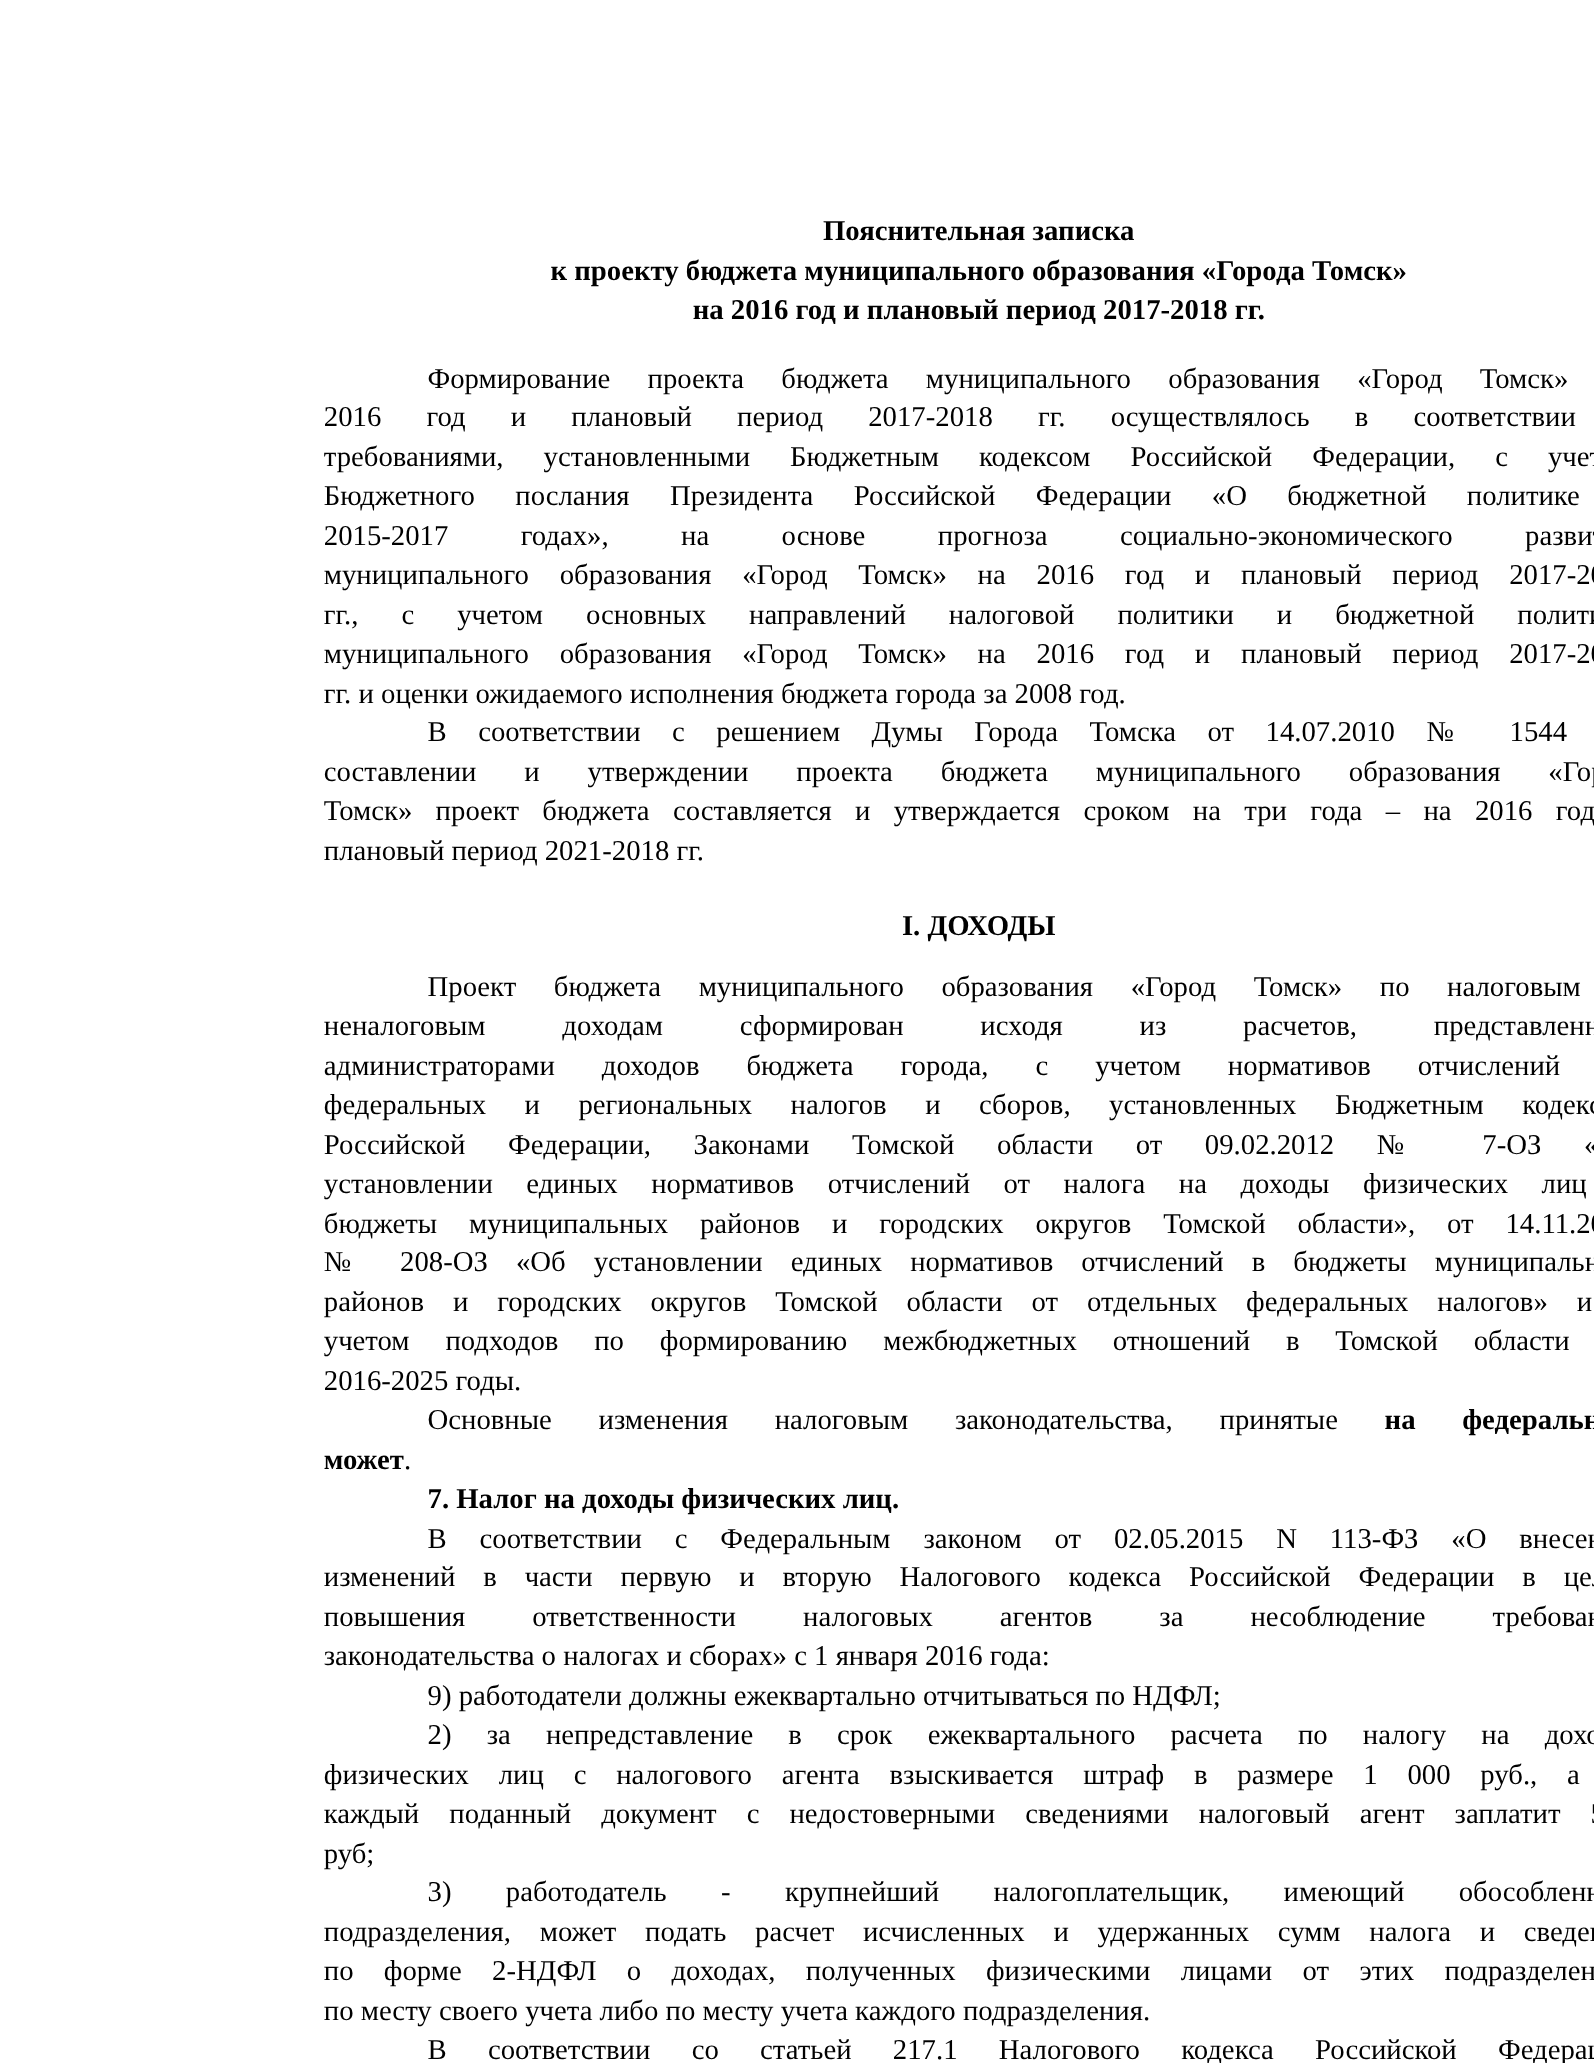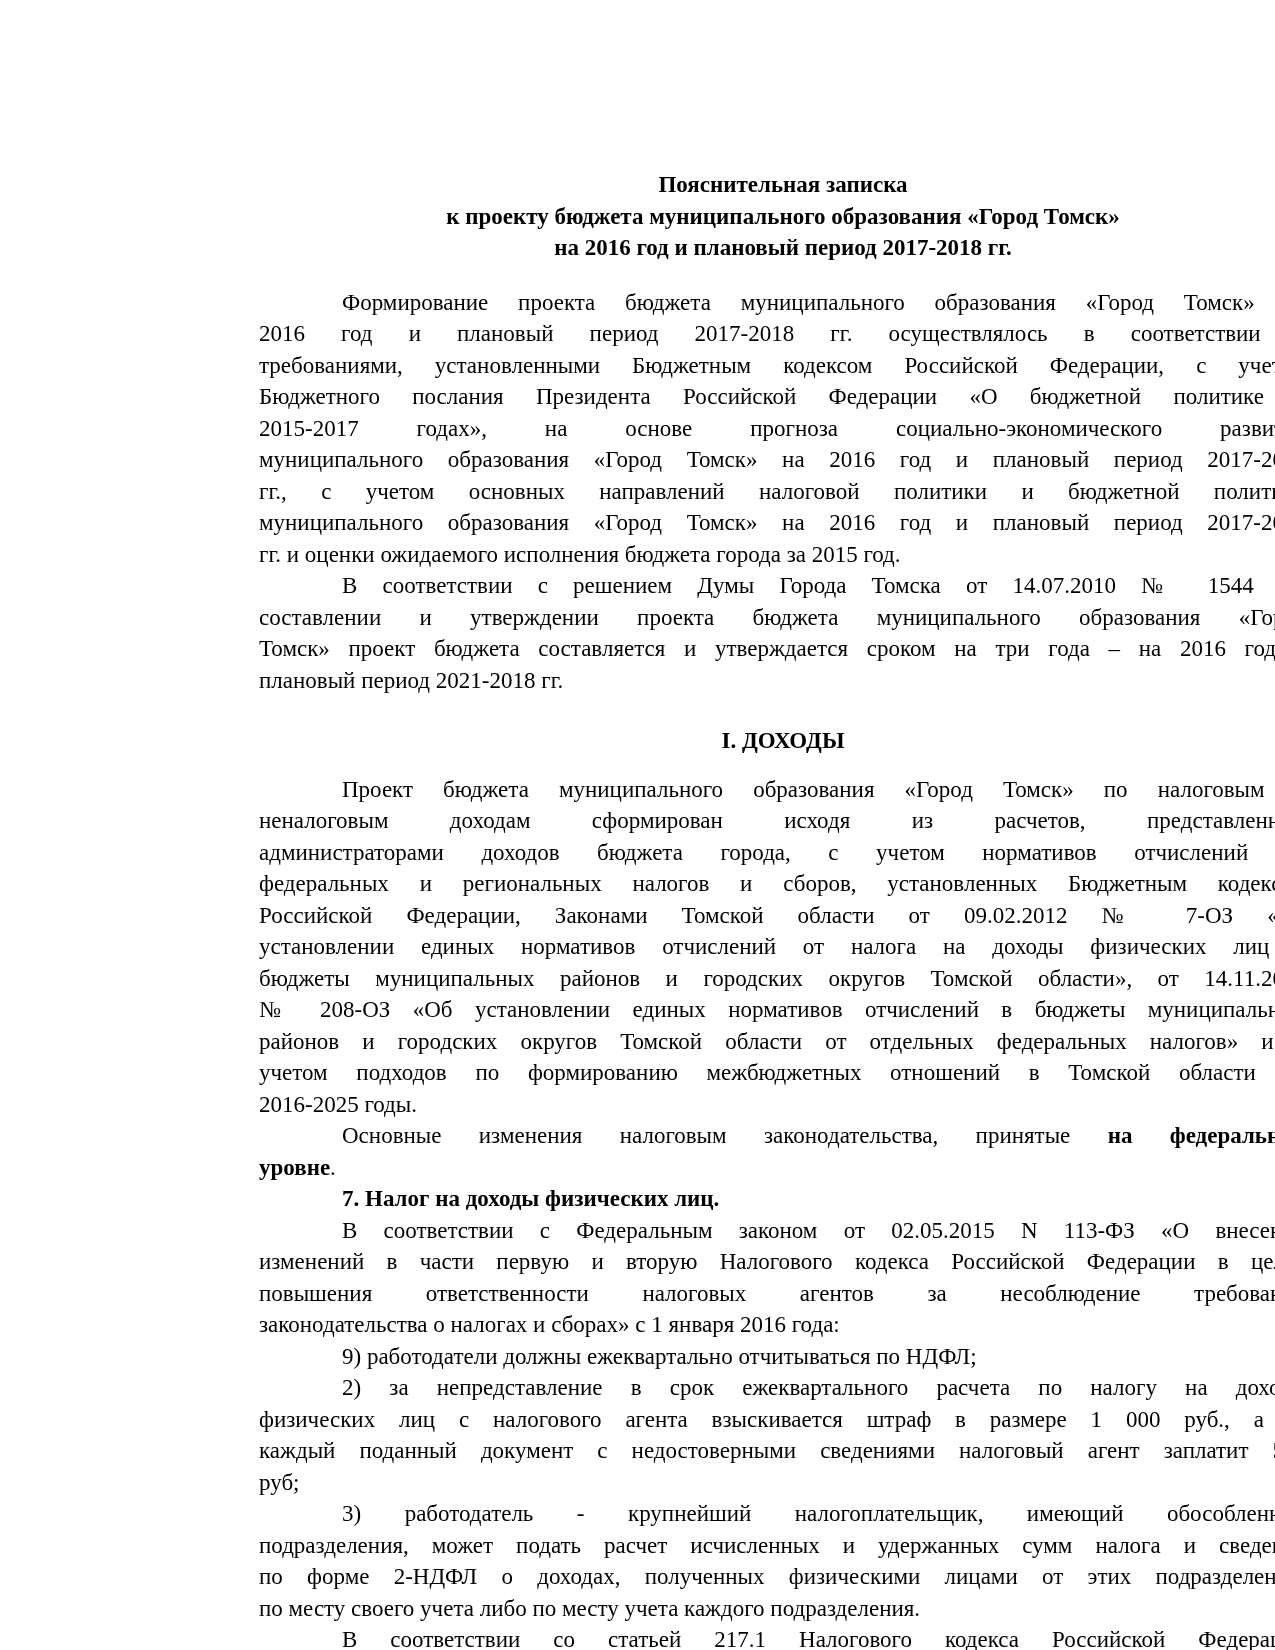--- a/index.html
+++ b/index.html
@@ -44,33 +44,33 @@
   .ln.last  { text-align: left; text-align-last: left; }
   .b { font-weight: bold; }
 </style>
 </head>
 <body>
 
 <div class="page">
   <div class="column">
       <div class="block title">
         <div class="ln"><span class="b">Пояснительная записка</span></div>
-        <div class="ln"><span class="b">к проекту бюджета муниципального образования «Город Томск»</span></div>
+        <div class="ln"><span class="b">к проекту бюджета муниципального образования «Города Томск»</span></div>
         <div class="ln"><span class="b">на 2016 год и плановый период 2017-2018 гг.</span></div>
       </div>
       <div class="block paragraph after-title">
         <div class="ln first"><span>Формирование проекта бюджета муниципального образования «Город Томск» на</span></div>
         <div class="ln"><span>2016 год и плановый период 2017-2018 гг. осуществлялось в соответствии с</span></div>
         <div class="ln"><span>требованиями, установленными Бюджетным кодексом Российской Федерации, с учетом</span></div>
         <div class="ln"><span>Бюджетного послания Президента Российской Федерации «О бюджетной политике в</span></div>
         <div class="ln"><span>2015-2017 годах», на основе прогноза социально-экономического развития</span></div>
         <div class="ln"><span>муниципального образования «Город Томск» на 2016 год и плановый период 2017-2018</span></div>
         <div class="ln"><span>гг., с учетом основных направлений налоговой политики и бюджетной политики</span></div>
         <div class="ln"><span>муниципального образования «Город Томск» на 2016 год и плановый период 2017-2018</span></div>
-        <div class="ln last"><span>гг. и оценки ожидаемого исполнения бюджета города за 2015 год.</span></div>
+        <div class="ln last"><span>гг. и оценки ожидаемого исполнения бюджета города за 2008 год.</span></div>
       </div>
       <div class="block paragraph">
         <div class="ln first"><span>В соответствии с решением Думы Города Томска от 14.07.2010 № 1544 «О</span></div>
         <div class="ln"><span>составлении и утверждении проекта бюджета муниципального образования «Город</span></div>
         <div class="ln"><span>Томск» проект бюджета составляется и утверждается сроком на три года – на 2016 год и</span></div>
         <div class="ln last"><span>плановый период 2021-2018 гг.</span></div>
       </div>
       <div class="block heading">
         <div class="ln"><span class="b">I. ДОХОДЫ</span></div>
       </div>
@@ -82,21 +82,21 @@
         <div class="ln"><span>Российской Федерации, Законами Томской области от 09.02.2012 № 7-ОЗ «Об</span></div>
         <div class="ln"><span>установлении единых нормативов отчислений от налога на доходы физических лиц в</span></div>
         <div class="ln"><span>бюджеты муниципальных районов и городских округов Томской области», от 14.11.2014</span></div>
         <div class="ln"><span>№ 208-ОЗ «Об установлении единых нормативов отчислений в бюджеты муниципальных</span></div>
         <div class="ln"><span>районов и городских округов Томской области от отдельных федеральных налогов» и с</span></div>
         <div class="ln"><span>учетом подходов по формированию межбюджетных отношений в Томской области на</span></div>
         <div class="ln last"><span>2016-2025 годы.</span></div>
       </div>
       <div class="block paragraph">
         <div class="ln first"><span>Основные изменения налоговым законодательства, принятые </span><span class="b">на федеральном</span></div>
-        <div class="ln last"><span class="b">уровне</span><span>.</span></div>
+        <div class="ln last"><span class="b">может</span><span>.</span></div>
       </div>
       <div class="block paragraph">
         <div class="ln first last"><span class="b">7. Налог на доходы физических лиц.</span></div>
       </div>
       <div class="block paragraph">
         <div class="ln first"><span>В соответствии с Федеральным законом от 02.05.2015 N 113-ФЗ «О внесении</span></div>
         <div class="ln"><span>изменений в части первую и вторую Налогового кодекса Российской Федерации в целях</span></div>
         <div class="ln"><span>повышения ответственности налоговых агентов за несоблюдение требований</span></div>
         <div class="ln last"><span>законодательства о налогах и сборах» с 1 января 2016 года:</span></div>
       </div>

